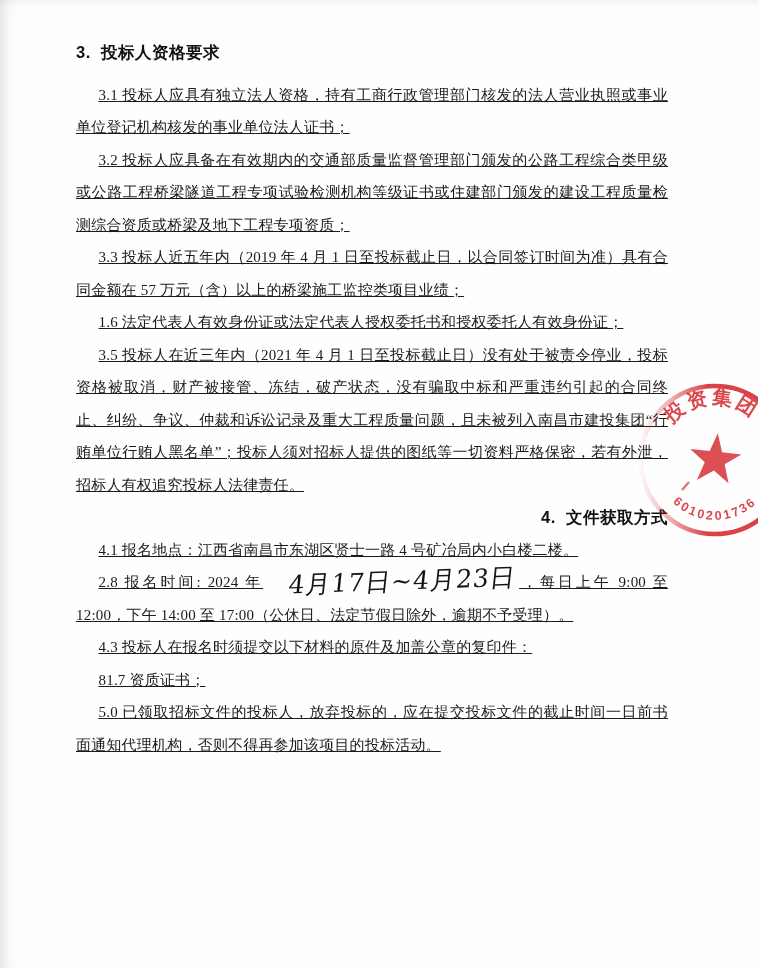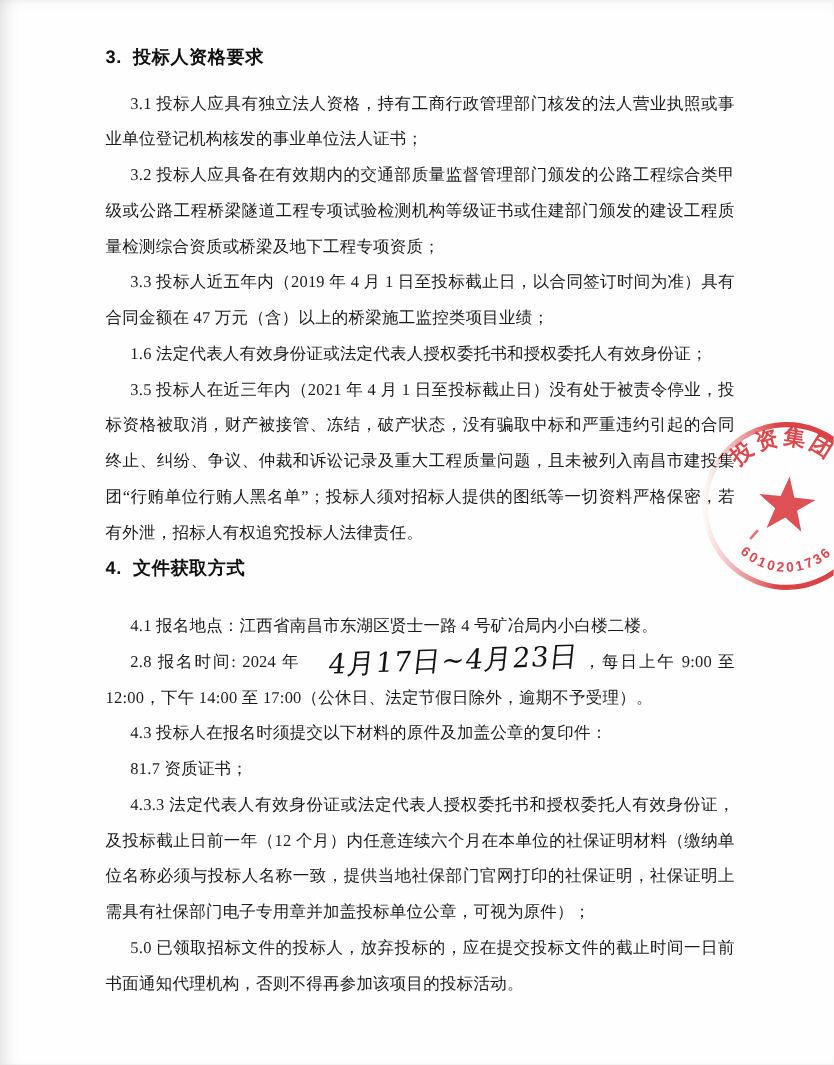--- a/index.html
+++ b/index.html
@@ -10,40 +10,41 @@
     margin: 0 auto;
     background: #fefefe;
     overflow: hidden;
     box-shadow: inset 14px 0 18px -14px rgba(0,0,0,0.18), inset 0 10px 14px -12px rgba(0,0,0,0.10);
     font-family: "Liberation Serif", "DejaVu Serif", serif;
     color: #1b1b1b;
   }
   .content {
     position: relative;
     z-index: 1;
-    padding: 36px 90px 0 96px;
+    padding: 36px 90px 0 76px;
   }
   h2 {
     font-family: "Liberation Sans", "DejaVu Sans", sans-serif;
     font-size: 16.5px;
     font-weight: 700;
     color: #111;
     margin: 0 0 10px 0;
     line-height: 32.5px;
     white-space: pre-wrap;
     letter-spacing: 0.5px;
   }
-  h2.second { margin: 0 0 20px 0; }
+  h2.second { margin: 0 0 0 0; text-align: right; }
   p {
     margin: 0;
     font-size: 15px;
     line-height: 32.5px;
     text-align: justify;
     text-indent: 1.5em;
     letter-spacing: 0.2px;
+    text-decoration: underline;
   }
   .handwriting {
     display: inline-block;
     line-height: 0;
     font-family: "DejaVu Serif", serif;
     font-size: 25px;
     font-weight: 500;
     letter-spacing: 1px;
     color: #141414;
     transform: rotate(-2deg) skewX(-8deg);
@@ -74,30 +75,29 @@
 </style>
 </head>
 <body>
 
 <div class="page">
   <div class="content">
 
     <h2>3.  投标人资格要求</h2>
     <p>3.1 投标人应具有独立法人资格，持有工商行政管理部门核发的法人营业执照或事业单位登记机构核发的事业单位法人证书；</p>
     <p>3.2 投标人应具备在有效期内的交通部质量监督管理部门颁发的公路工程综合类甲级或公路工程桥梁隧道工程专项试验检测机构等级证书或住建部门颁发的建设工程质量检测综合资质或桥梁及地下工程专项资质；</p>
-    <p>3.3 投标人近五年内（2019 年 4 月 1 日至投标截止日，以合同签订时间为准）具有合同金额在 47 万元（含）以上的桥梁施工监控类项目业绩；</p>
+    <p>3.3 投标人近五年内（2019 年 4 月 1 日至投标截止日，以合同签订时间为准）具有合同金额在 57 万元（含）以上的桥梁施工监控类项目业绩；</p>
     <p>1.6 法定代表人有效身份证或法定代表人授权委托书和授权委托人有效身份证；</p>
     <p>3.5 投标人在近三年内（2021 年 4 月 1 日至投标截止日）没有处于被责令停业，投标资格被取消，财产被接管、冻结，破产状态，没有骗取中标和严重违约引起的合同终止、纠纷、争议、仲裁和诉讼记录及重大工程质量问题，且未被列入南昌市建投集团“行贿单位行贿人黑名单”；投标人须对招标人提供的图纸等一切资料严格保密，若有外泄，招标人有权追究投标人法律责任。</p>
 
     <h2 class="second">4.  文件获取方式</h2>
     <p>4.1 报名地点：江西省南昌市东湖区贤士一路 4 号矿冶局内小白楼二楼。</p>
     <p><span>2.8 报名时间: 2024 年</span><span class="handwriting">4月17日~4月23日</span><span>，每日上午 9:00 至 12:00，下午 14:00 至 17:00（公休日、法定节假日除外，逾期不予受理）。</span></p>
     <p>4.3 投标人在报名时须提交以下材料的原件及加盖公章的复印件：</p>
     <p>81.7 资质证书；</p>
-    <p>4.3.3 法定代表人有效身份证或法定代表人授权委托书和授权委托人有效身份证，及投标截止日前一年（12 个月）内任意连续六个月在本单位的社保证明材料（缴纳单位名称必须与投标人名称一致，提供当地社保部门官网打印的社保证明，社保证明上需具有社保部门电子专用章并加盖投标单位公章，可视为原件）；</p>
     <p>5.0 已领取招标文件的投标人，放弃投标的，应在提交投标文件的截止时间一日前书面通知代理机构，否则不得再参加该项目的投标活动。</p>
   </div>
 
   <svg class="seal" viewBox="0 0 172 192" aria-hidden="true">
     <defs>
       <linearGradient id="inkfade" x1="0" y1="0" x2="1" y2="0">
         <stop offset="0" stop-color="#d5272c" stop-opacity="0.03"></stop>
         <stop offset="0.22" stop-color="#d5272c" stop-opacity="0.45"></stop>
         <stop offset="0.45" stop-color="#d5272c" stop-opacity="0.95"></stop>
         <stop offset="1" stop-color="#d5272c" stop-opacity="0.95"></stop>

